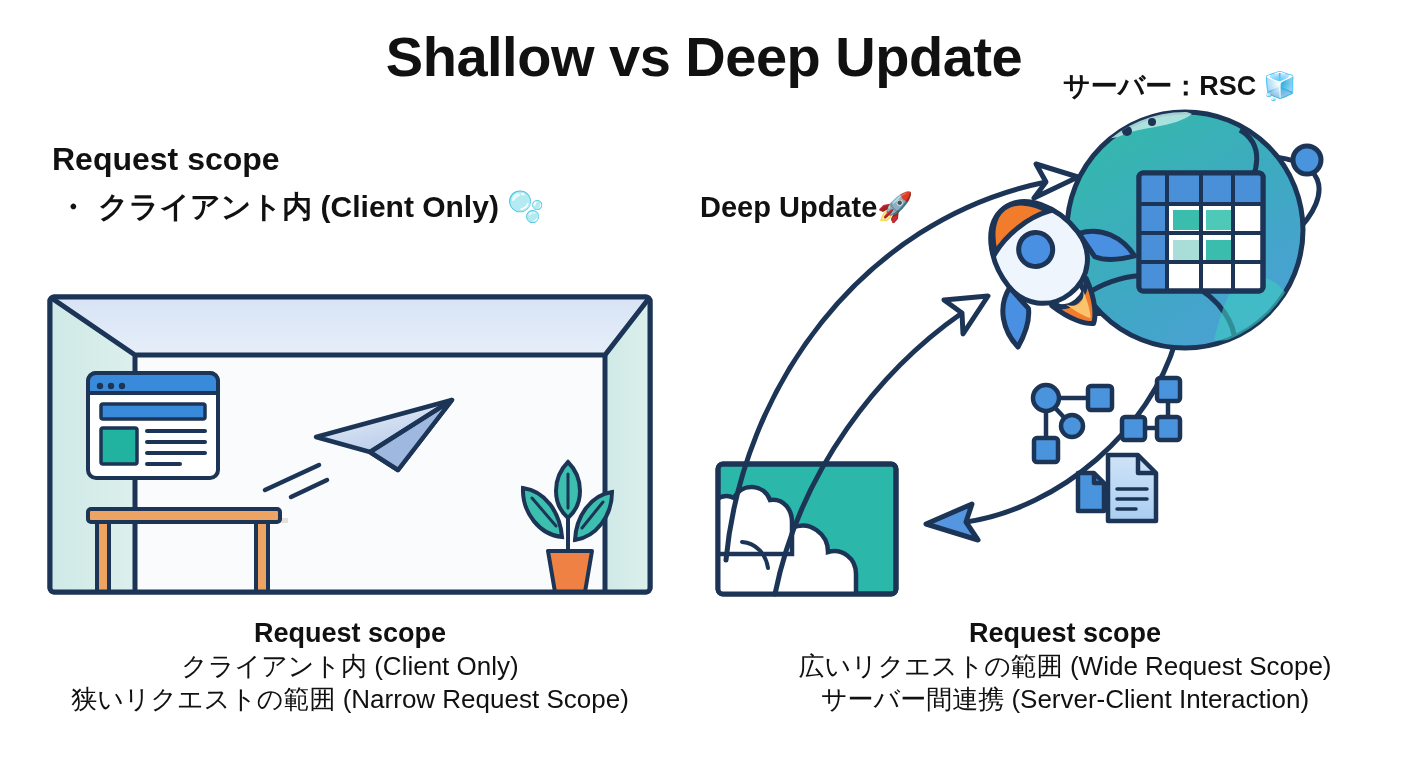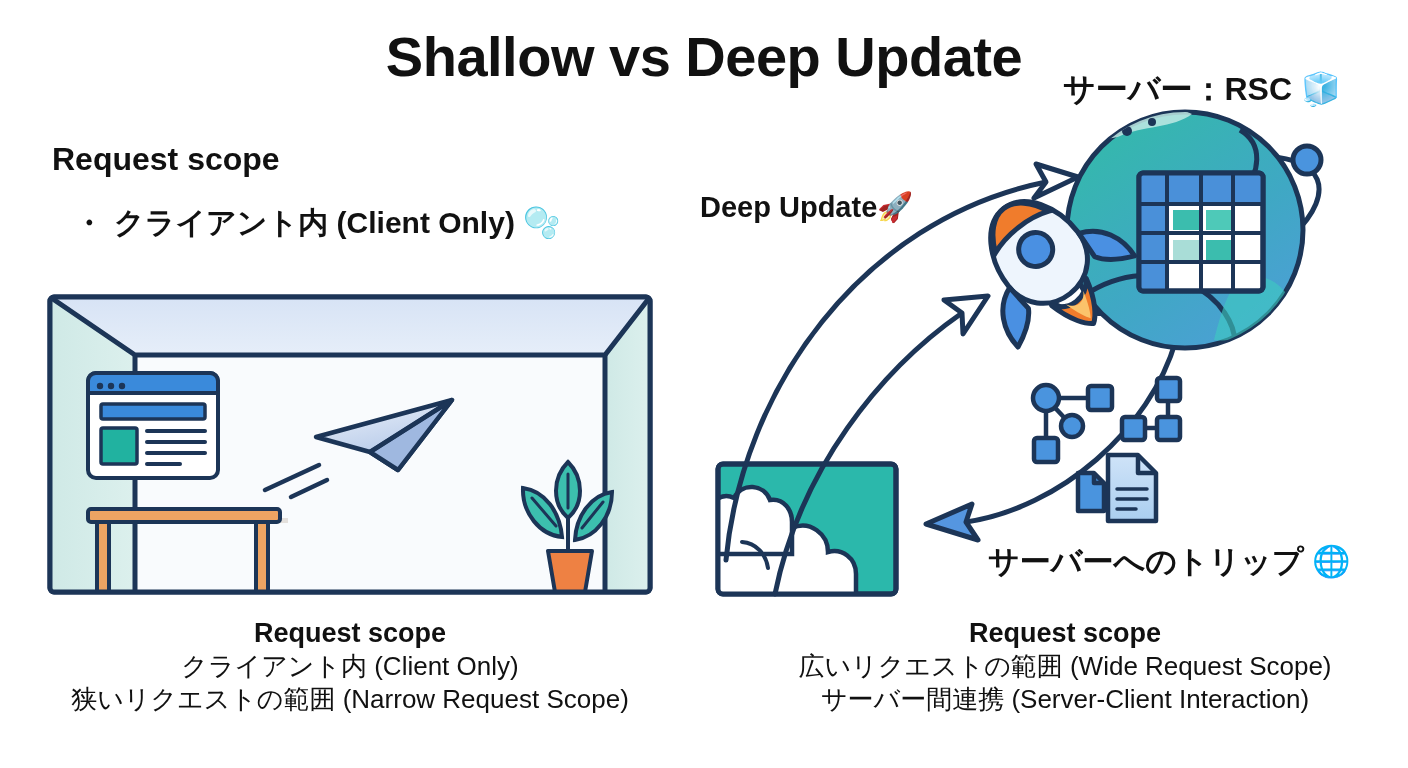--- a/index.html
+++ b/index.html
@@ -43,39 +43,39 @@
     top: 141px;
     font-size: 32px;
     font-weight: bold;
     color: #111;
   }
   .bullet-list {
     position: absolute;
     left: 58px;
     top: 186px;
     list-style: none;
-    margin: 16px;
+    margin: 0;
     padding: 0;
   }
   .bullet-list li {
     font-size: 30px;
     font-weight: bold;
     line-height: 1.42;
     color: #111;
     white-space: nowrap;
   }
   .bullet-dot { margin-right: 10px; }
   .emoji { font-family: "DejaVu Sans", sans-serif; font-weight: normal; }
 
   
   .server-head {
     position: absolute;
     left: 1063px;
     top: 68px;
-    font-size: 32px;
+    font-size: 27px;
     font-weight: bold;
     color: #111;
     white-space: nowrap;
   }
   .deep-update-label {
     position: absolute;
     left: 700px;
     top: 190px;
     font-size: 29px;
     font-weight: bold;
@@ -139,24 +139,20 @@
 
   <div class="server-head">
     <span>サーバー：RSC</span>
     <span class="emoji">🧊</span>
   </div>
 
   <div class="deep-update-label">
     <span>Deep Update</span><span class="emoji">🚀</span>
   </div>
 
-  <div class="trip-label">
-    <span>サーバーへのトリップ</span>
-    <span class="emoji">🌐</span>
-  </div>
 
   <svg class="art" viewBox="0 0 1408 768">
     <defs>
       <linearGradient id="ceilGrad" x1="0" y1="0" x2="0" y2="1">
         <stop offset="0%" stop-color="#d7e3f5"></stop>
         <stop offset="100%" stop-color="#e6eef9"></stop>
       </linearGradient>
       <linearGradient id="backWallGrad" x1="0" y1="0" x2="0" y2="1">
         <stop offset="0%" stop-color="#f7fafd"></stop>
         <stop offset="100%" stop-color="#fdfdfe"></stop>

